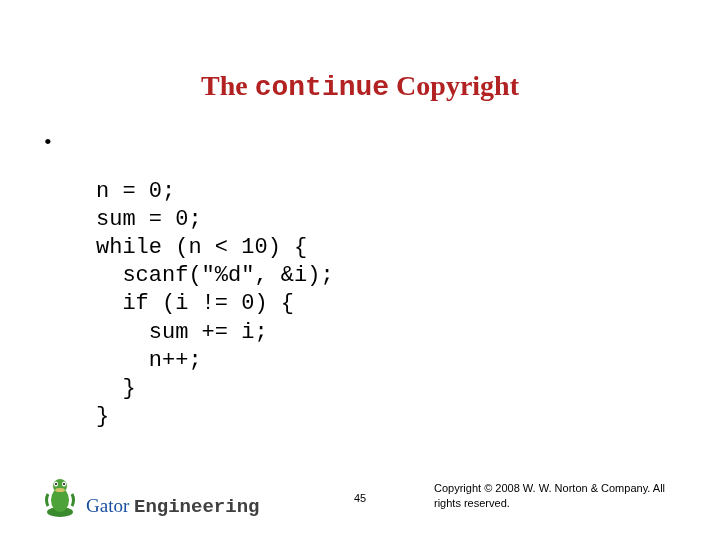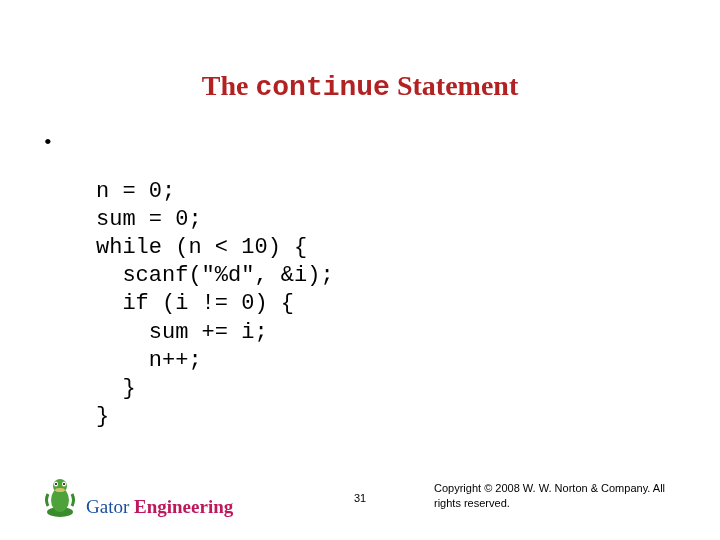--- a/index.html
+++ b/index.html
@@ -68,21 +68,21 @@
     bottom: 0;
     display: flex;
     align-items: flex-end;
     gap: 8px;
   }
   .gator-text {
     font-family: Georgia, serif;
     font-size: 19px;
   }
   .gator-text .g1 { color: #1a4fa0; font-weight: normal; }
-  .gator-text .g2 { color: #be185d; font-weight: bold; }
+  .gator-text .g2 { color: #404040; font-weight: bold; font-family: Liberation Mono, monospace; }
   .pagenum {
     position: absolute;
     left: 50%;
     transform: translateX(-50%);
     bottom: 14px;
     font-family: Arial, sans-serif;
     font-size: 11px;
     color: #000;
   }
   .copyright {
@@ -95,21 +95,21 @@
     line-height: 1.3;
     width: 250px;
   }
 </style>
 </head>
 <body>
 
 <div class="slide">
 
   <h1 class="title">
-    <span>The </span><span class="code">continue</span><span> Statement</span>
+    <span>The </span><span class="code">continue</span><span> Copyright</span>
   </h1>
 
   <div class="bullet-row">
     <span class="bullet-dot">•</span>
   </div>
 
   <pre class="codeblock">n = 0;
 sum = 0;
 while (n &lt; 10) {
   scanf("%d", &amp;i);
@@ -130,18 +130,18 @@
         <circle cx="14" cy="8" r="1" fill="#000"></circle>
         <circle cx="22" cy="8" r="1" fill="#000"></circle>
         <ellipse cx="18" cy="14" rx="5" ry="2" fill="#d6c06a"></ellipse>
         <path d="M6 30 Q3 24 6 18" stroke="#3a8a2e" stroke-width="3" fill="none"></path>
         <path d="M30 30 Q33 24 30 18" stroke="#3a8a2e" stroke-width="3" fill="none"></path>
       </svg>
       <span class="gator-text">
         <span class="g1">Gator </span><span class="g2">Engineering</span>
       </span>
     </div>
-    <div class="pagenum">31</div>
+    <div class="pagenum">45</div>
     <div class="copyright">Copyright © 2008 W. W. Norton &amp; Company.
 All rights reserved.</div>
   </div>
 
 </div>
 
 </body></html>

